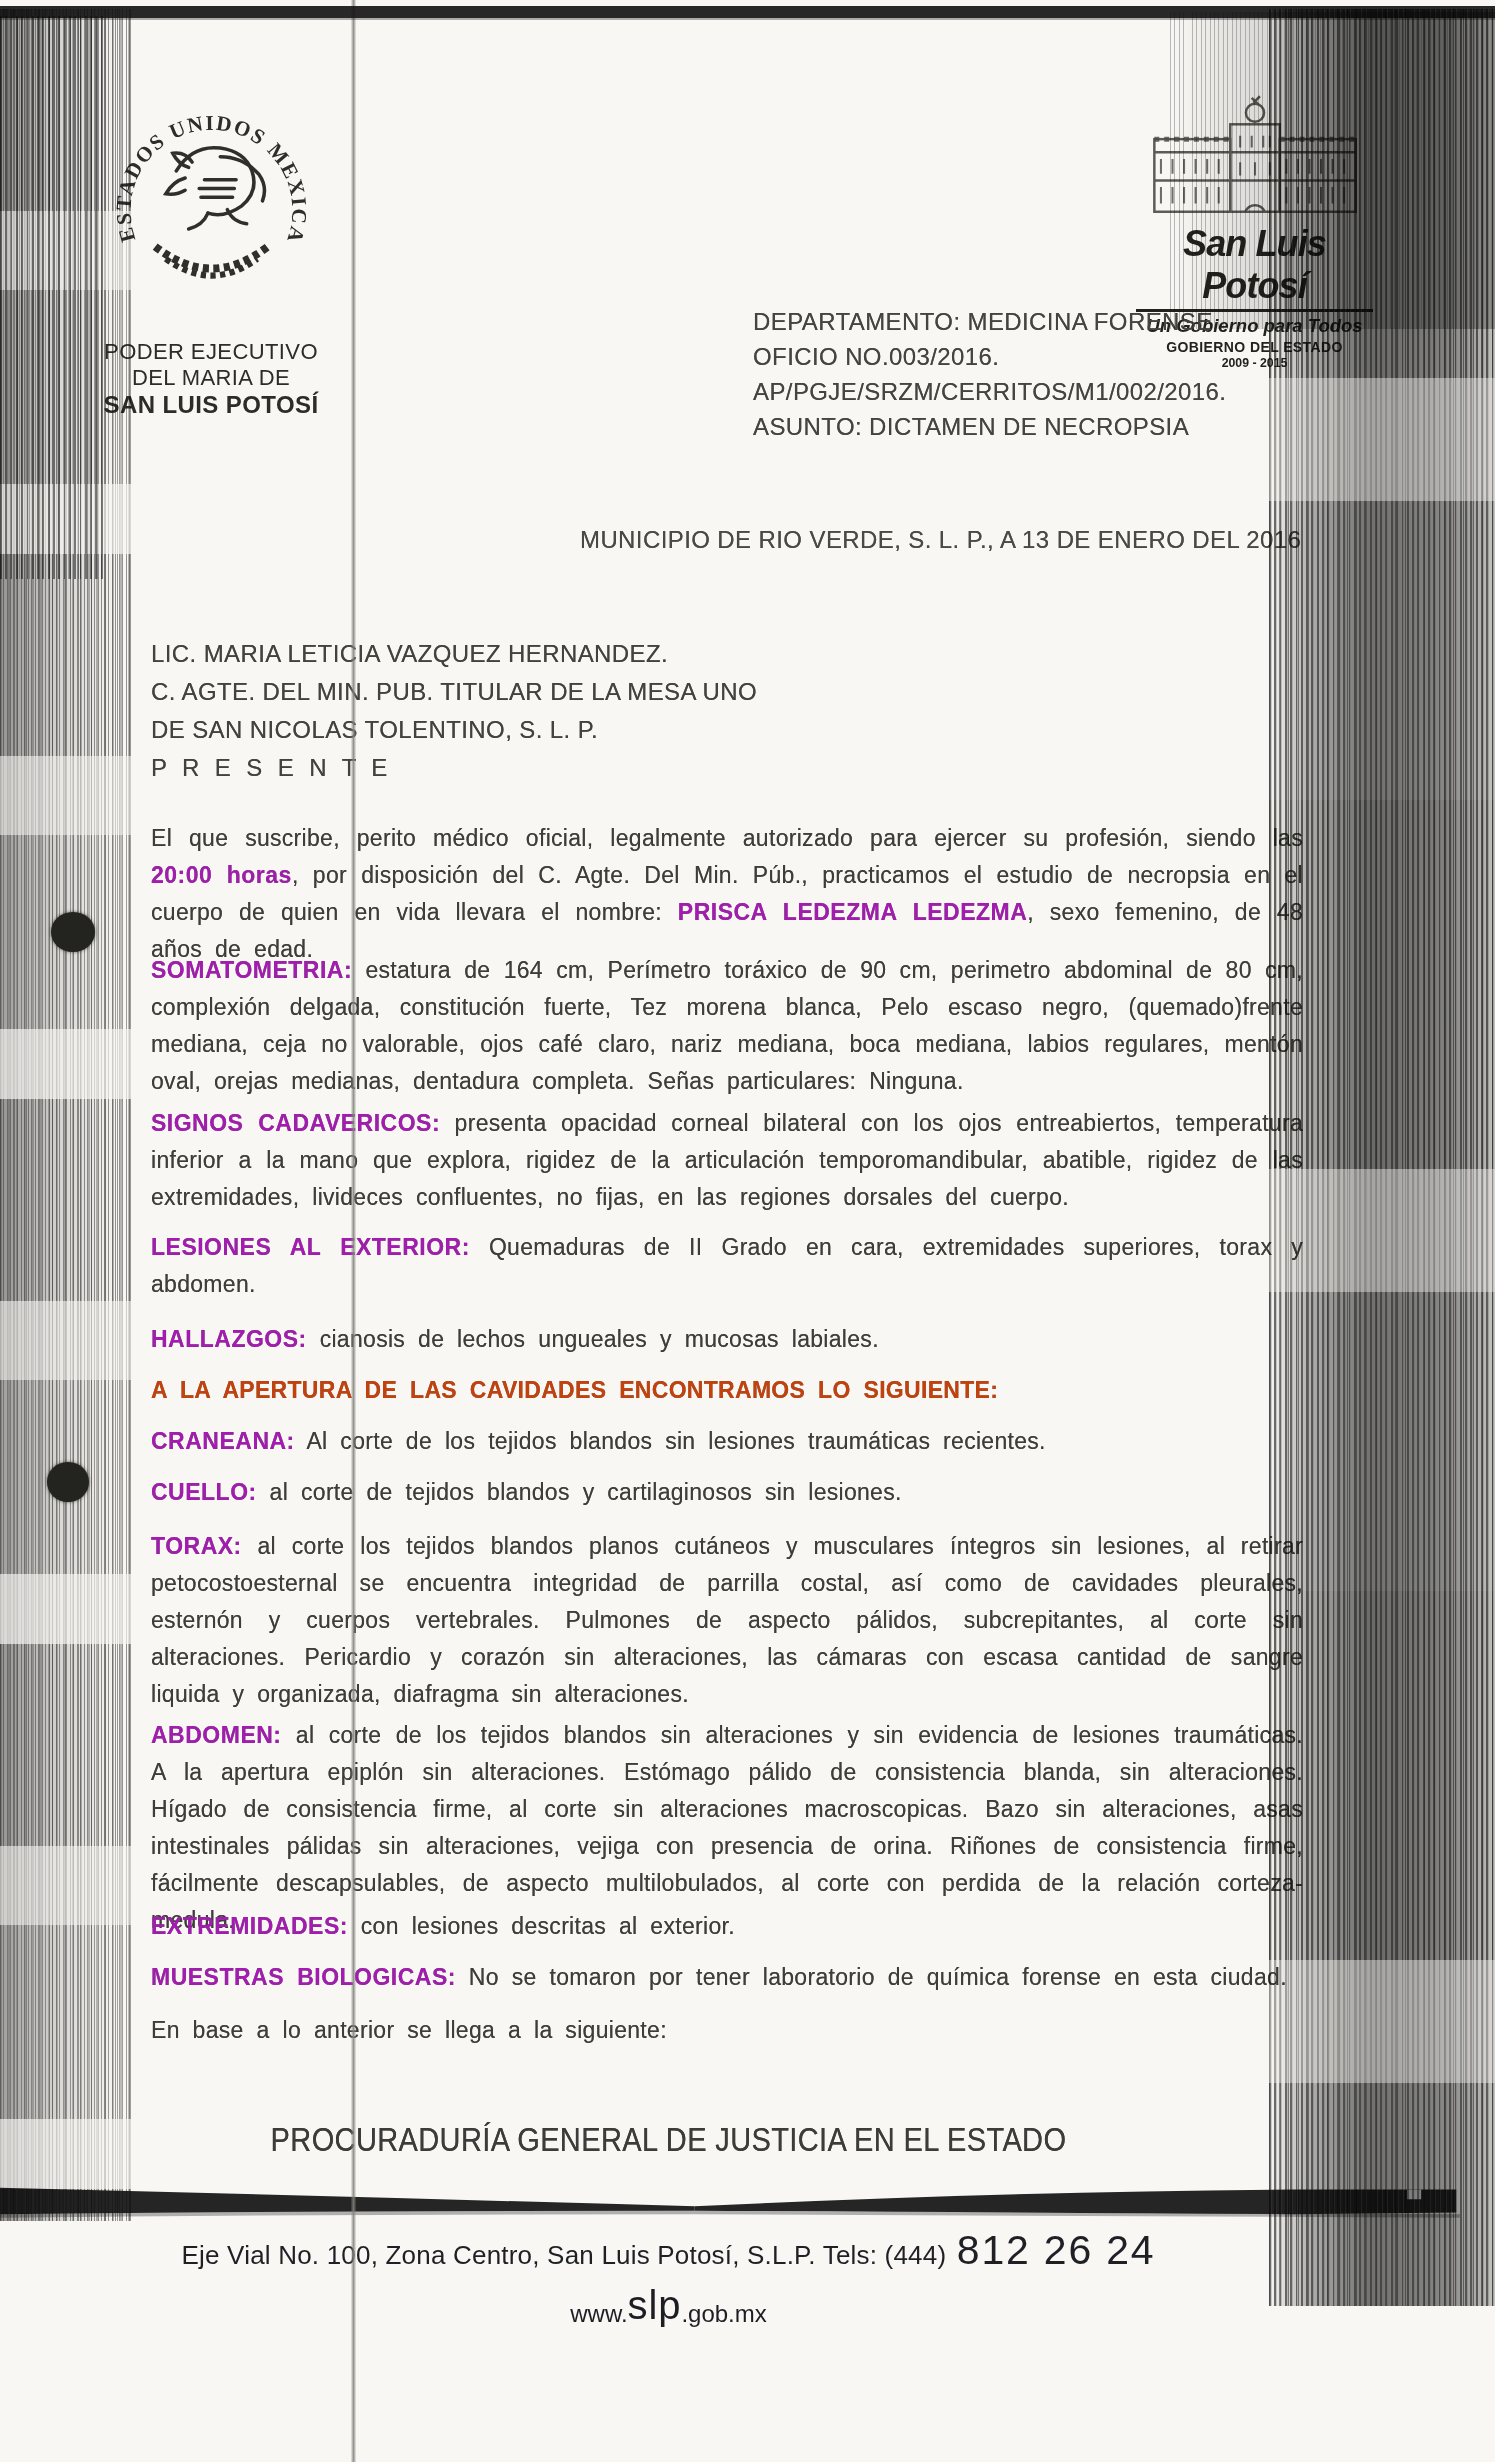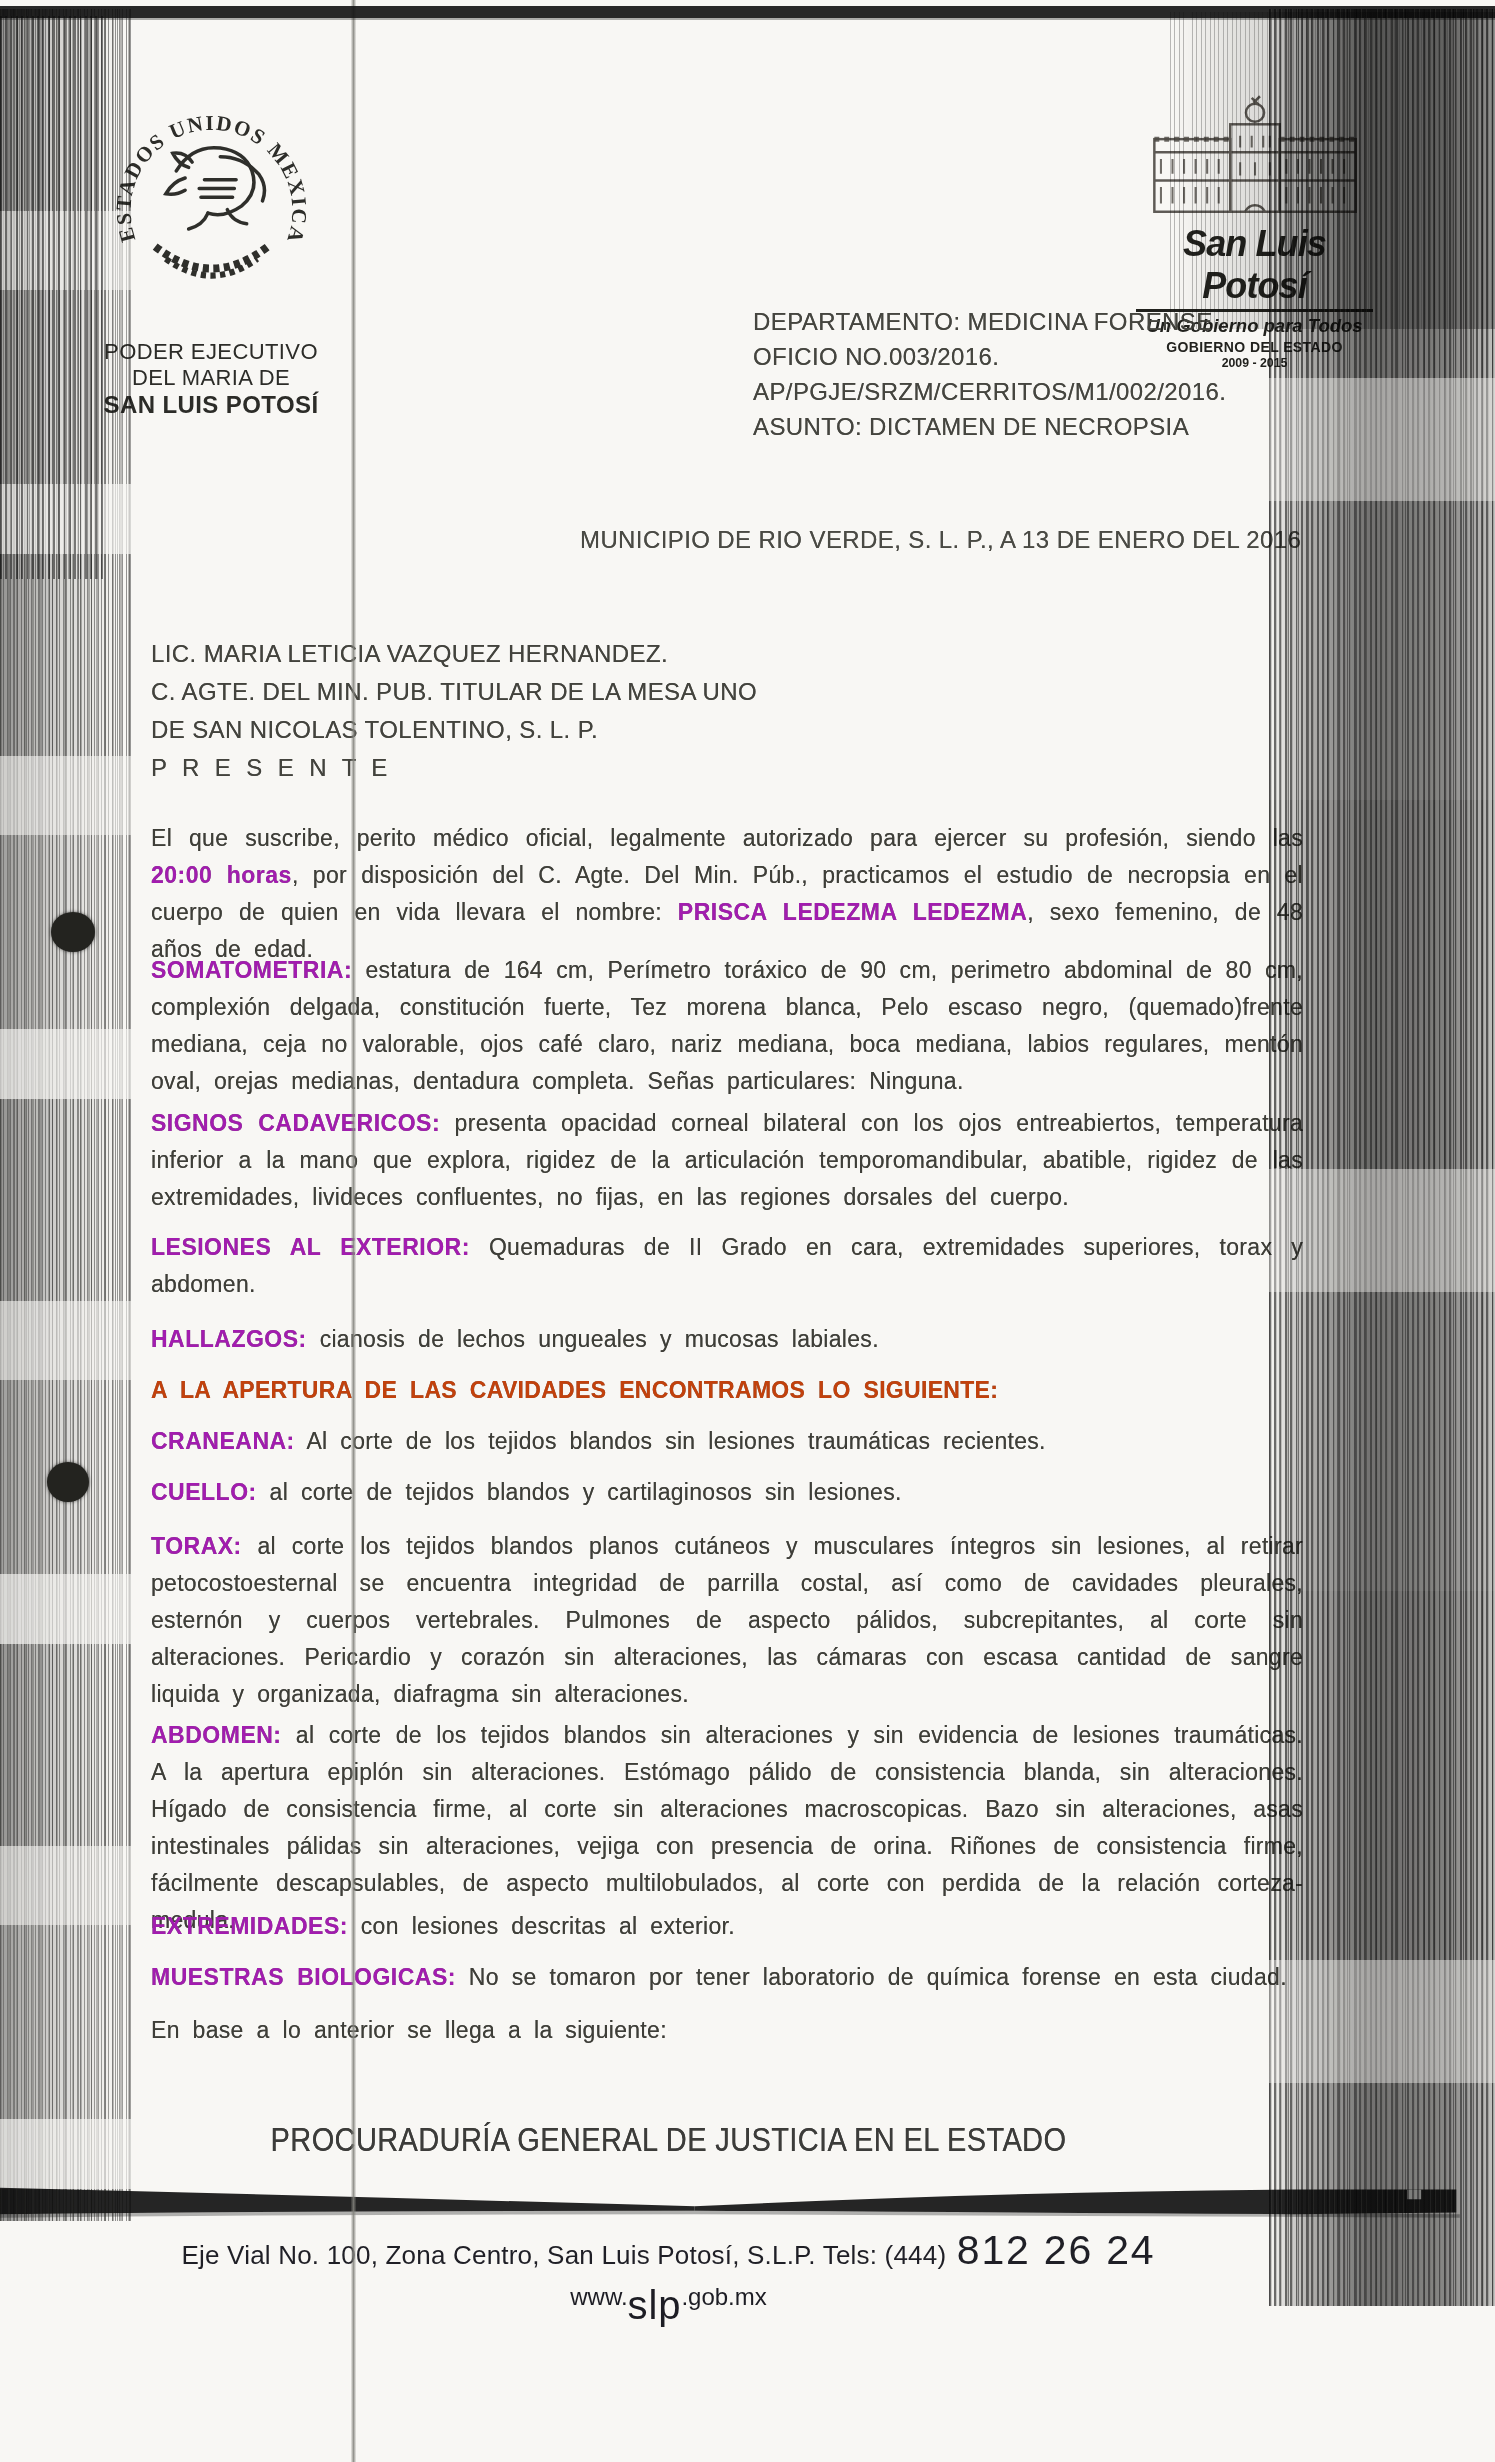--- a/index.html
+++ b/index.html
@@ -60,21 +60,21 @@
   .para .lbl{font-weight:bold;color:#a21caf;letter-spacing:0.5px;}
   .para.bold-line{font-weight:bold;color:#c2410c;text-align:left;}
 
   
   .agency-line{position:absolute;left:53px;top:2121px;width:1231px;z-index:2;text-align:center;
         font-size:33px;color:#3c3c3a;letter-spacing:0.4px;transform:scaleX(.88);transform-origin:center;text-shadow:0 0 0.7px rgba(60,60,58,.9);}
   .ribbon{position:absolute;left:0;top:2170px;z-index:4;}
   .contact-line{position:absolute;left:0;top:2227px;width:1337px;z-index:2;display:flex;justify-content:center;align-items:baseline;gap:10.6px;color:#1f1f26;}
   .contact-line .addr{font-size:26px;letter-spacing:0.2px;}
   .contact-line .phone{font-size:41px;letter-spacing:1.8px;}
-  .website{position:absolute;left:0;top:2283px;width:1337px;z-index:2;display:flex;justify-content:center;align-items:flex-start;color:#1d1d24;}
+  .website{position:absolute;left:0;top:2283px;width:1337px;z-index:2;display:flex;justify-content:center;align-items:flex-end;color:#1d1d24;}
   .website .small{font-size:24px;}
   .website .big{font-size:40px;letter-spacing:0.9px;}
 </style>
 </head>
 <body>
 
 <div class="page">
 
   <div class="top-band"></div>
   <div class="top-band2"></div>

